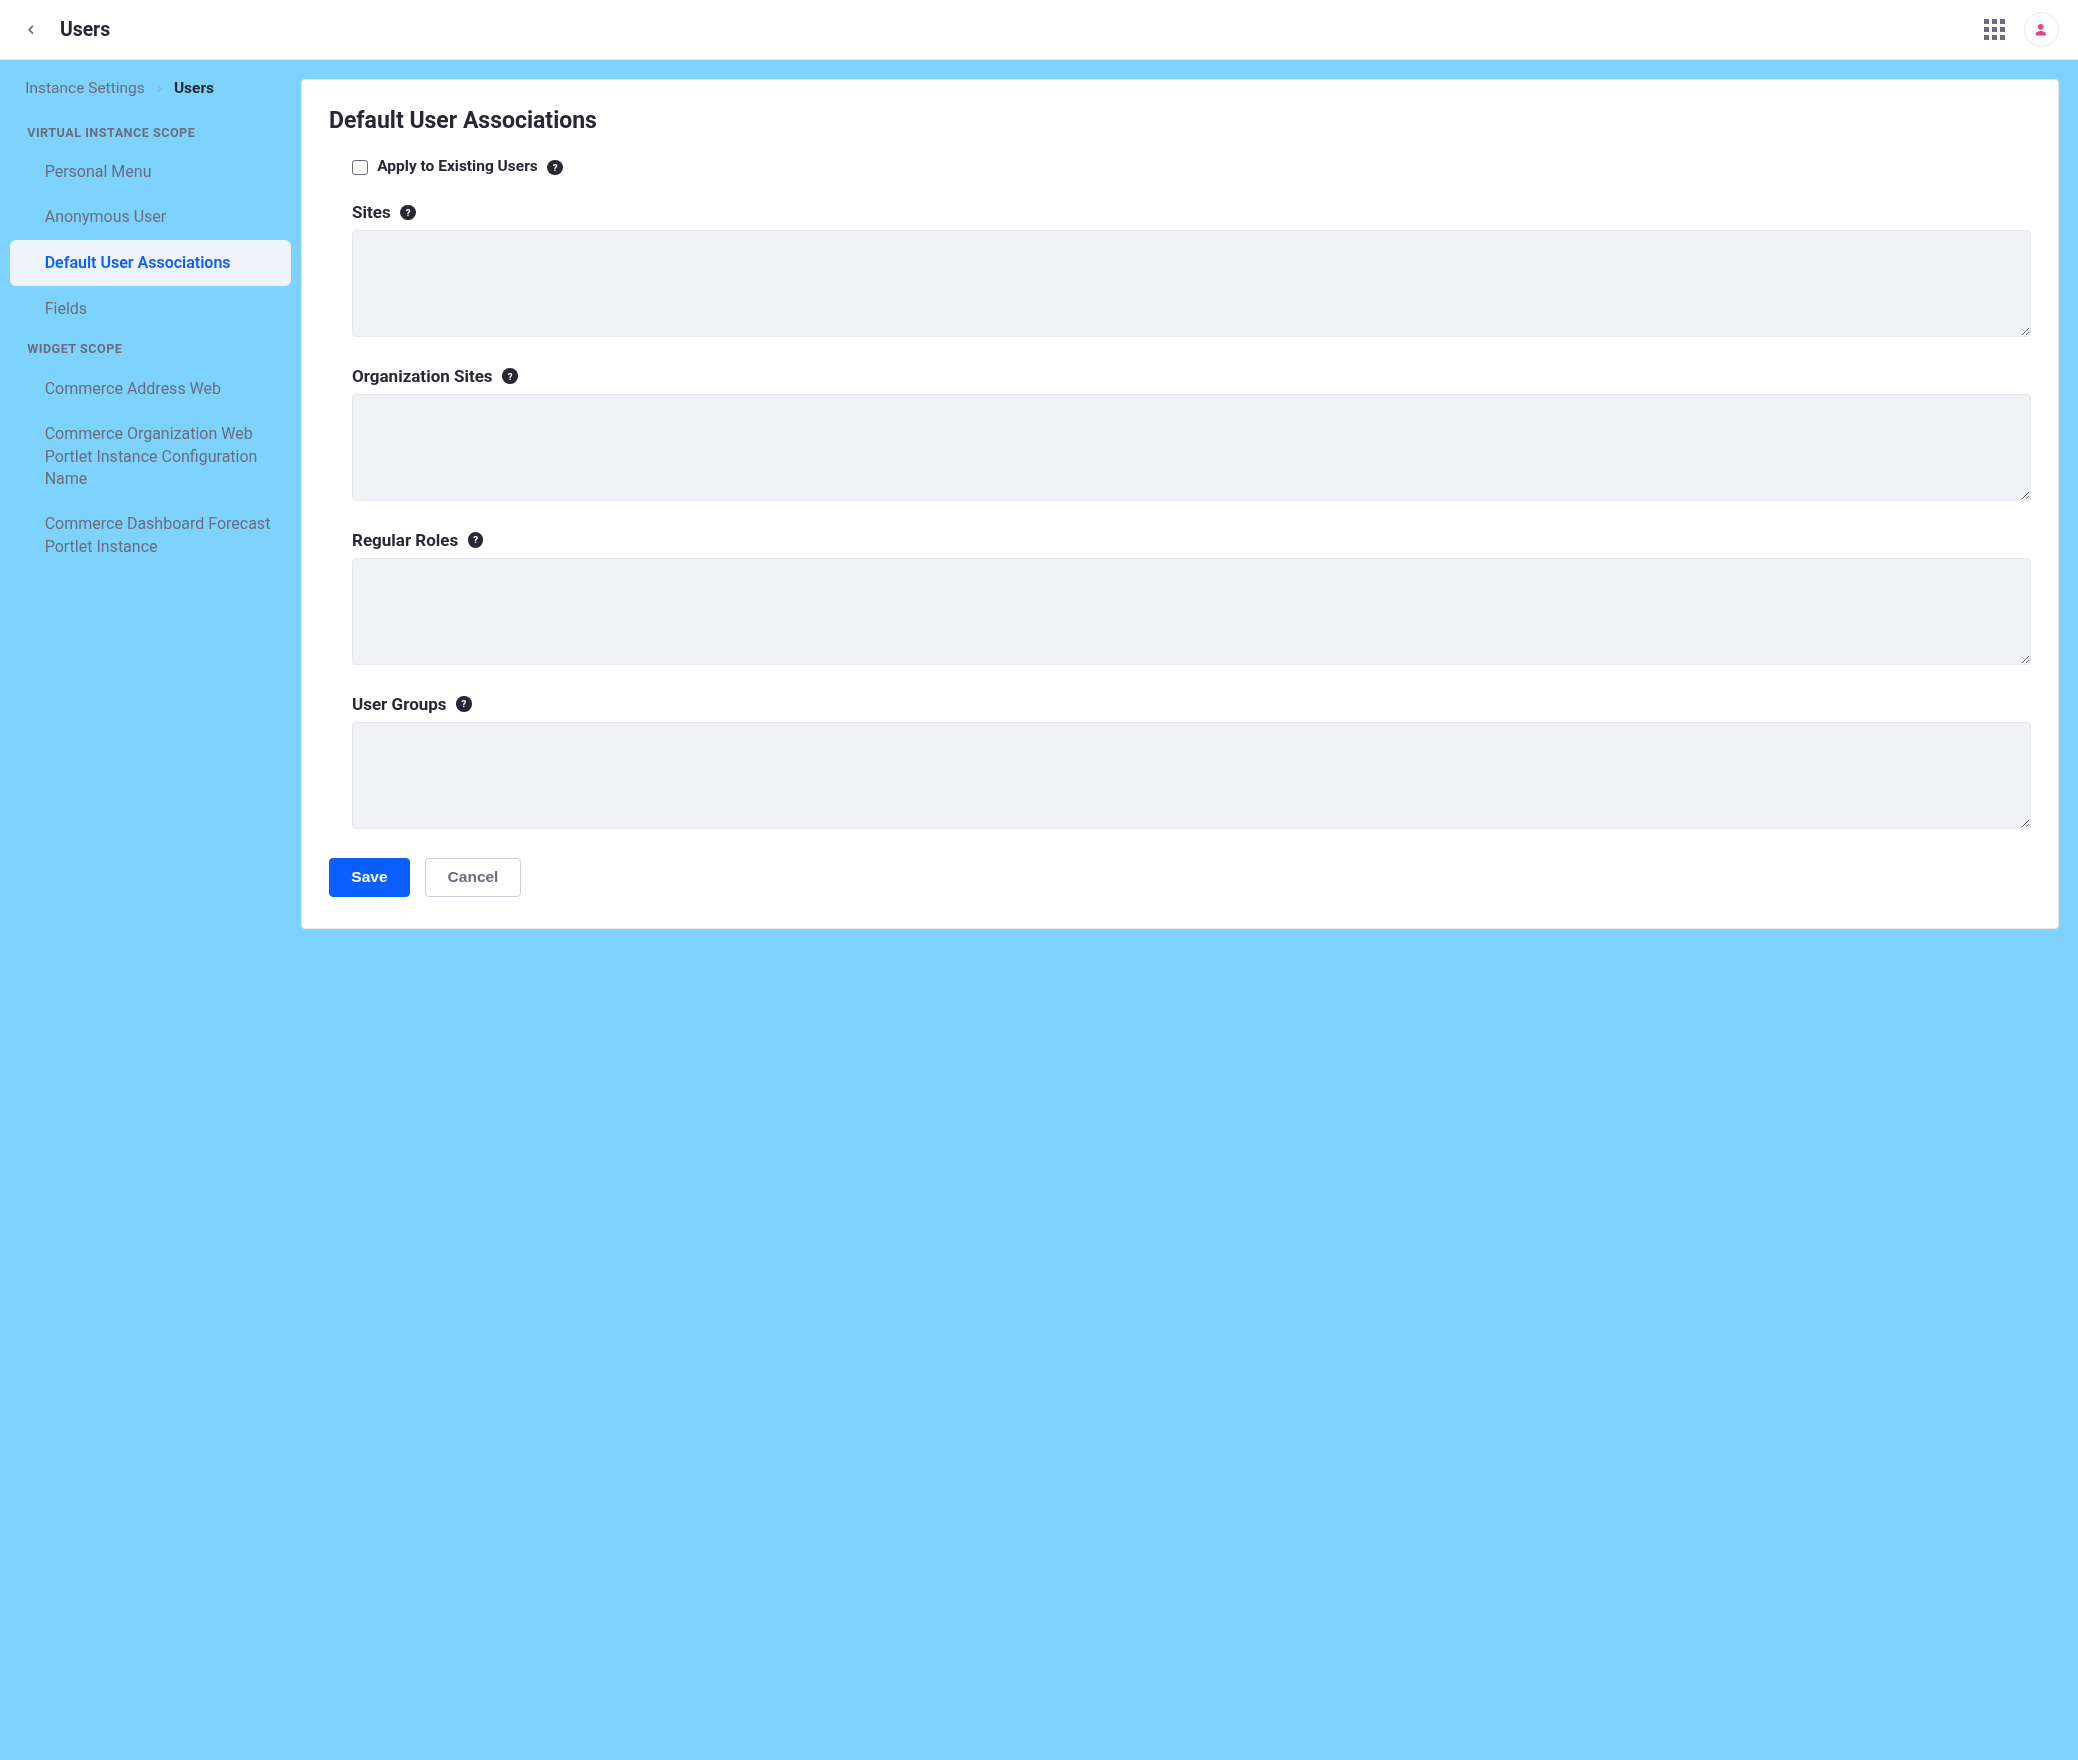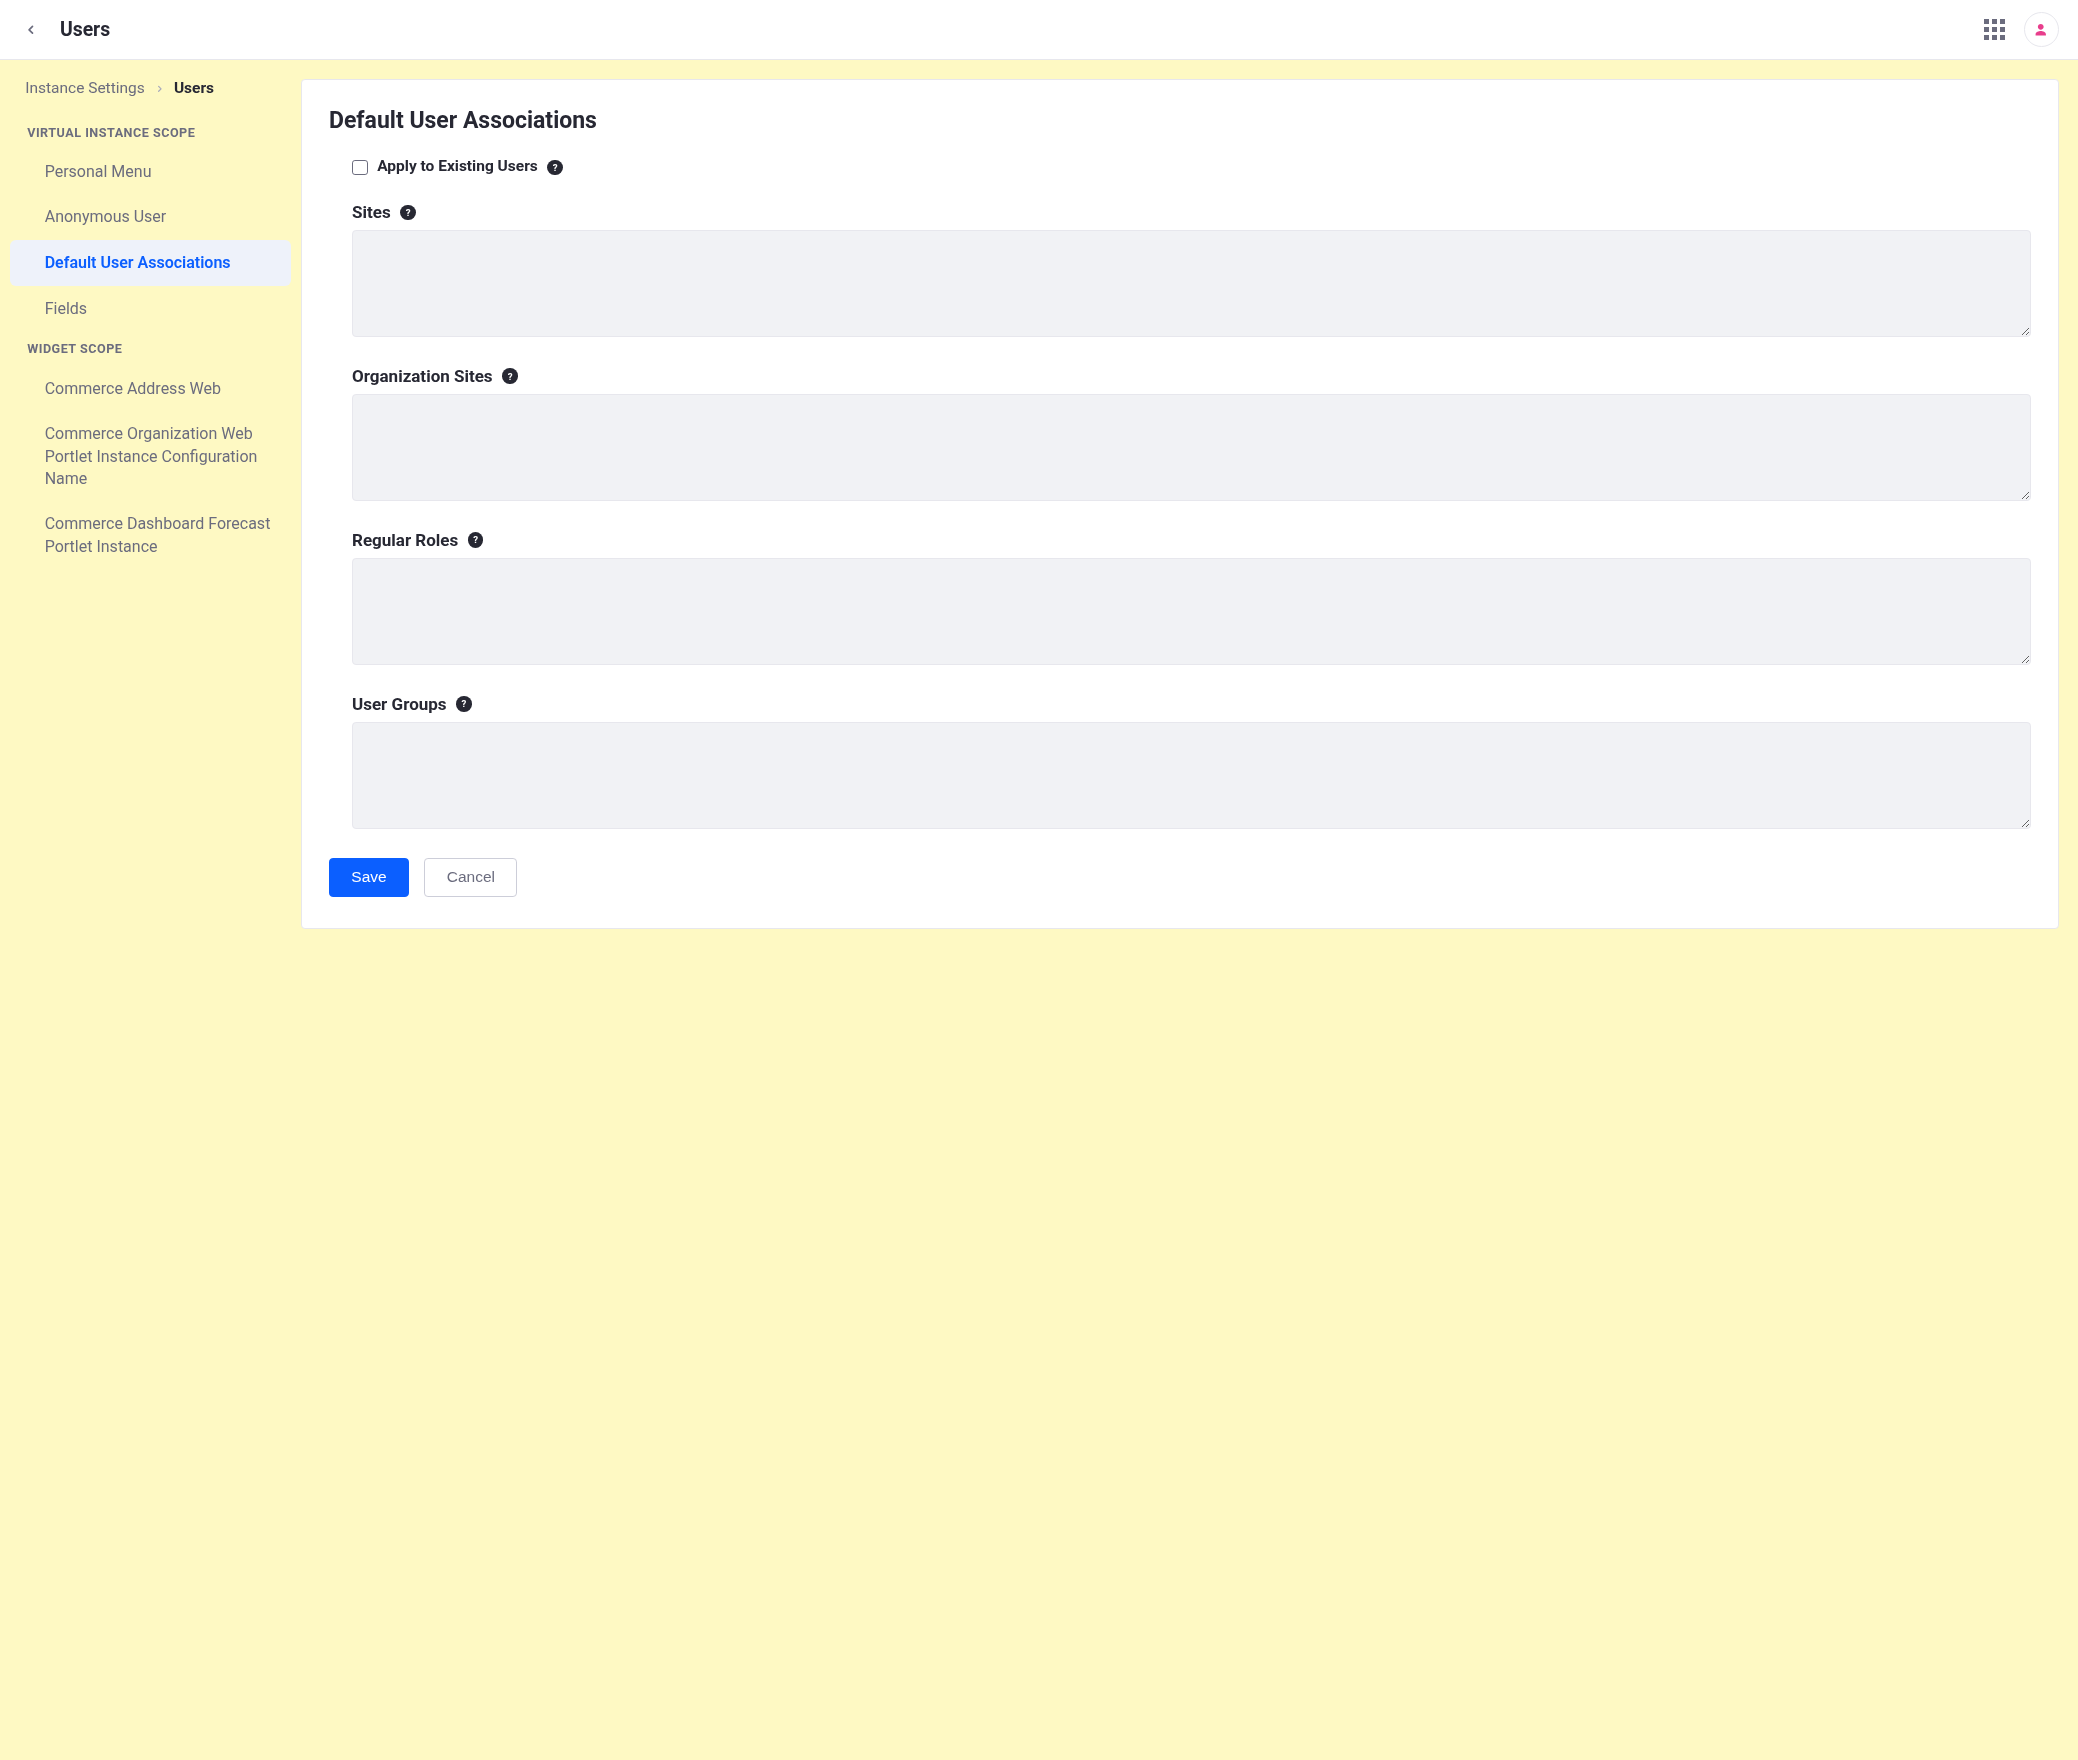--- a/index.html
+++ b/index.html
@@ -46,21 +46,21 @@
     background: #fff; border: 1px solid #e7e7ed;
     display: flex; align-items: center; justify-content: center;
     cursor: pointer;
   }
   .avatar-btn svg { width: 15.5px; height: 15.5px; fill: #e83e8c; }
 
   
   .content-area {
     display: flex;
     align-items: flex-start;
-    background: #fef9c3;
+    background: #7dd3fc;
     min-height: calc(100vh - 60px);
   }
 
   
   .sidebar {
     width: 301px;
     padding: 19.4px 9.7px 19.4px 9.7px;
     flex-shrink: 0;
   }
   .breadcrumb {
@@ -143,21 +143,21 @@
     border: 1px solid #e7e7ed;
     border-radius: 3.9px;
     resize: both;
     padding: 9.7px;
     font-family: inherit;
     font-size: 14.6px;
   }
 
   .button-row { display: flex; gap: 15.5px; margin-top: 11.6px; }
   .btn {
-    font-size: 15.5px; font-weight: 400;
+    font-size: 15.5px; font-weight: 700;
     padding: 9.7px 21.3px;
     border-radius: 3.9px;
     cursor: pointer;
   }
   .btn-primary { background: #0b5fff; color: #fff; border: 1px solid #0b5fff; }
   .btn-secondary { background: #fff; color: #6b6c7e; border: 1px solid #cdced9; }
 </style>
 </head>
 <body>
 

